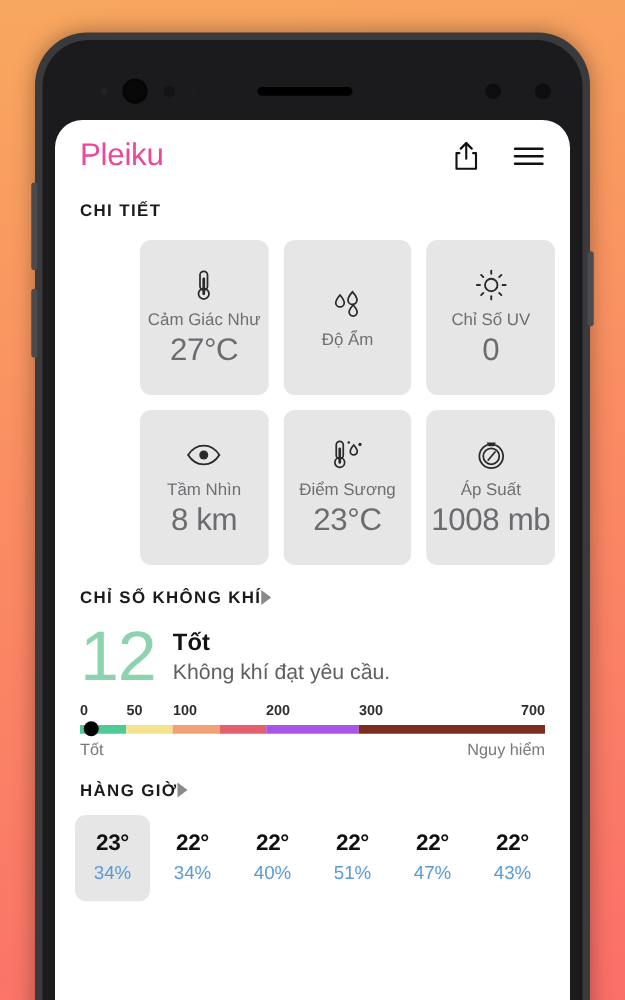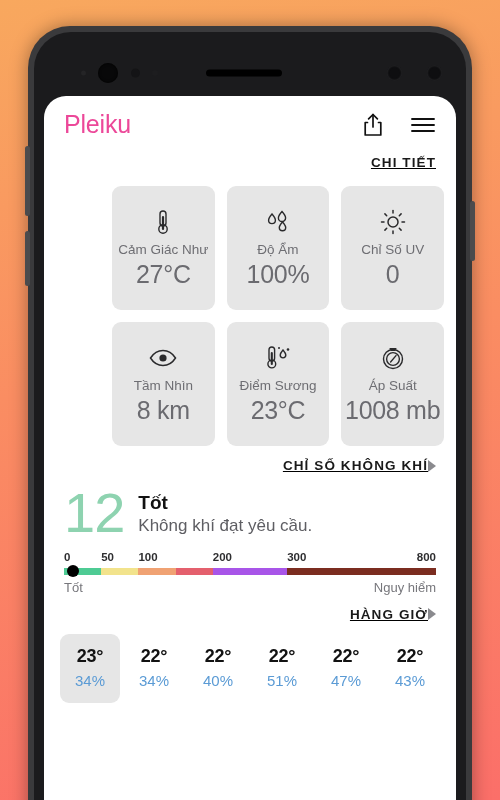--- a/index.html
+++ b/index.html
@@ -101,24 +101,23 @@
     color: #ec4899;
     letter-spacing: -0.2px;
   }
   #header-actions { display: flex; align-items: center; gap: 26px; }
   .hdr-icon { cursor: pointer; line-height: 0; }
 
   
   .section-header {
     display: flex;
     align-items: center;
-    justify-content: flex-end;
+    justify-content: flex-start;
     padding: 0 20px;
-    margin-top: 12px;
-    text-decoration: underline;
+    margin-top: 18px;
   }
   .section-title {
     font-size: 13.5px;
     font-weight: bold;
     letter-spacing: 1.1px;
     color: #1a1a1a;
   }
   .chevron-right {
     width: 0; height: 0;
     border-top: 6px solid transparent;
@@ -313,21 +312,20 @@
 
       <div class="detail-card">
         <div class="detail-icon">
           <svg width="30" height="28" viewBox="0 0 30 28" fill="none" stroke="#2a2a2c" stroke-width="1.4">
             <path d="M9 6 C9 6 5.6 10 5.6 12.2 A3.4 3.4 0 0 0 12.4 12.2 C12.4 10 9 6 9 6 Z"></path>
             <path d="M19 3.5 C19 3.5 15.4 7.6 15.4 9.9 A3.6 3.6 0 0 0 22.6 9.9 C22.6 7.6 19 3.5 19 3.5 Z"></path>
             <path d="M19.5 14 C19.5 14 16.3 17.6 16.3 19.6 A3.2 3.2 0 0 0 22.7 19.6 C22.7 17.6 19.5 14 19.5 14 Z"></path>
           </svg>
         </div>
         <div class="detail-label">Độ Ẩm</div>
-        <div class="detail-value">100%</div>
       </div>
 
       <div class="detail-card">
         <div class="detail-icon">
           <svg width="28" height="28" viewBox="0 0 28 28" fill="none" stroke="#2a2a2c" stroke-width="1.5" stroke-linecap="round">
             <circle cx="14" cy="14" r="5"></circle>
             <path d="M14 2.5 V5"></path>
               <path d="M14 23 V25.5"></path>
             <path d="M2.5 14 H5"></path>
               <path d="M23 14 H25.5"></path>
@@ -396,21 +394,21 @@
       </div>
     </div>
 
     <div id="aqi-scale">
       <div id="aqi-tick-row">
           <div class="aqi-tick" style="left: 0%;">0</div>
           <div class="aqi-tick" style="left: 10%;">50</div>
           <div class="aqi-tick" style="left: 20%;">100</div>
           <div class="aqi-tick" style="left: 40%;">200</div>
           <div class="aqi-tick" style="left: 60%;">300</div>
-          <div class="aqi-tick" style="right: 0px;">800</div>
+          <div class="aqi-tick" style="right: 0px;">700</div>
         </div>
       <div id="aqi-bar">
         <div class="aqi-seg" style="width: 10%; background: rgb(78, 203, 148);"></div>
           <div class="aqi-seg" style="width: 10%; background: rgb(242, 227, 140);"></div>
           <div class="aqi-seg" style="width: 10%; background: rgb(240, 162, 115);"></div>
           <div class="aqi-seg" style="width: 10%; background: rgb(228, 96, 109);"></div>
           <div class="aqi-seg" style="width: 20%; background: rgb(168, 85, 232);"></div>
           <div class="aqi-seg" style="width: 40%; background: rgb(123, 45, 32);"></div>
           <div id="aqi-marker" style="left: 2.4%;"></div>
       </div>

